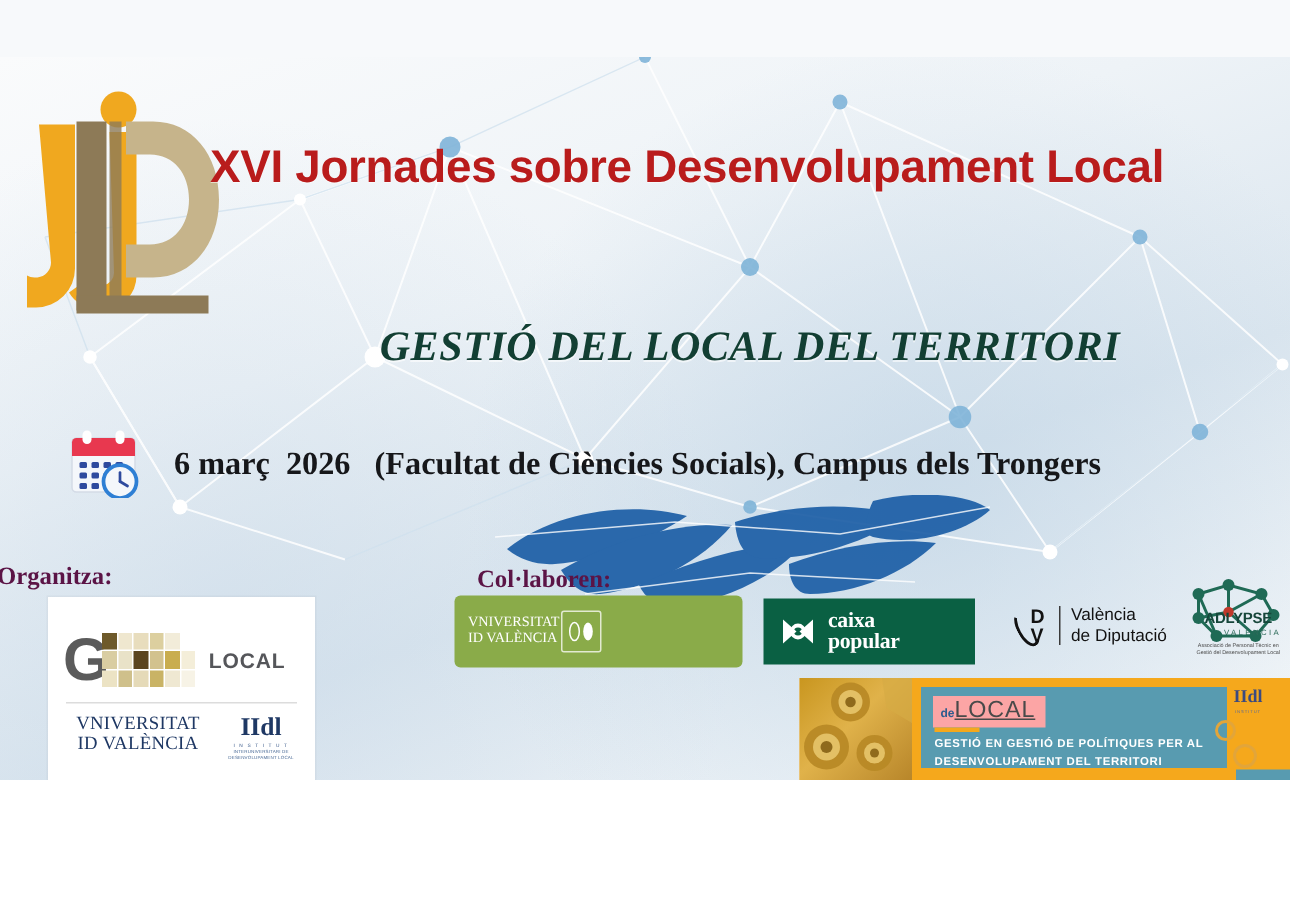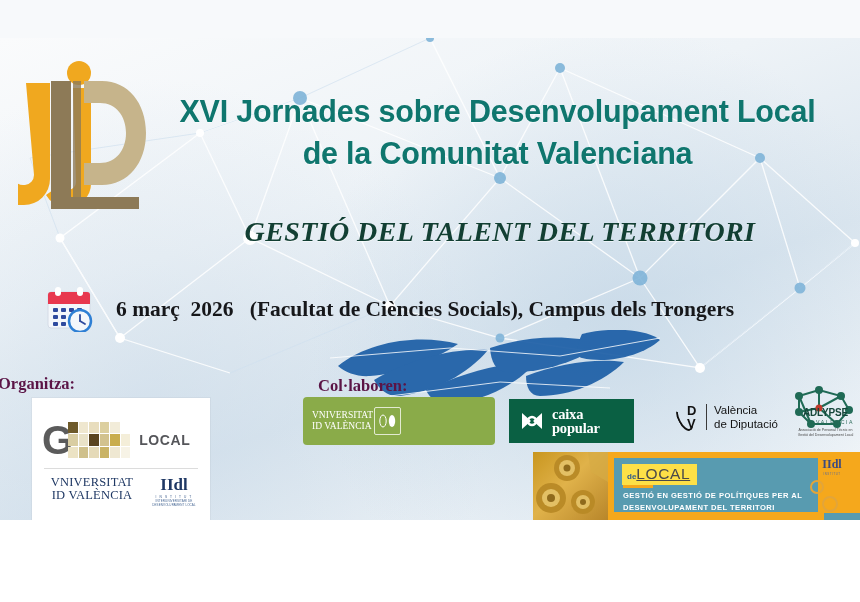--- a/index.html
+++ b/index.html
@@ -22,22 +22,22 @@
 
   
   .netsvg{position:absolute;left:0;top:38px;width:860px;height:350px;}
   .decosvg{position:absolute;left:330px;top:330px;width:330px;height:80px;}
 
   
   .jjdl{position:absolute;left:18px;top:55px;width:150px;height:180px;}
 
   
   .title{position:absolute;left:140px;top:90px;width:715px;
-    color:#0f766e;font-weight:bold;font-size:30.5px;line-height:1.38;
-    text-align:center;letter-spacing:-.2px;
+    color:#b91c1c;font-weight:bold;font-size:30.5px;line-height:1.38;
+    letter-spacing:-.2px;
     text-shadow:0 1px 0 rgba(255,255,255,.55);}
   .title .l2{display:block;}
 
   .subtitle{position:absolute;left:150px;top:216px;width:700px;text-align:center;
     font-family:"Liberation Serif",serif;font-style:italic;font-weight:bold;
     font-size:28px;color:#123f33;letter-spacing:.4px;
     text-shadow:0 1px 0 rgba(255,255,255,.6);}
 
   
   .daterow{position:absolute;left:44px;top:286px;width:800px;height:46px;
@@ -75,21 +75,21 @@
 
   
   .dept-box{position:absolute;left:303px;top:397px;width:192px;height:48px;
     background:#8aab49;border-radius:4px;display:flex;align-items:center;}
   .dept-uv{font-family:"Liberation Serif",serif;color:#ffffff;font-size:9.5px;
     line-height:1.12;margin-left:9px;width:60px;}
   .dept-txt{color:#ffffff;font-size:7.8px;line-height:1.45;margin-left:5px;width:88px;}
   .dept-seal{width:25px;height:26px;border:1px solid rgba(255,255,255,.75);border-radius:2px;
     margin-left:2px;position:relative;}
 
-  .caixa-box{position:absolute;left:509px;top:399px;width:125px;height:44px;background:#0a6043;
+  .caixa-box{position:absolute;left:509px;top:399px;width:141px;height:44px;background:#0a6043;
     display:flex;align-items:center;}
   .caixa-mark{width:26px;height:22px;margin-left:10px;flex:0 0 auto;}
   .caixa-txt{color:#fff;font-family:"Liberation Serif",serif;font-weight:bold;font-size:14.5px;
     line-height:1.0;margin-left:7px;letter-spacing:-.2px;}
 
   .dip{position:absolute;left:678px;top:399px;width:108px;height:36px;display:flex;align-items:center;}
   .dip-dv{position:relative;width:26px;height:30px;flex:0 0 auto;}
   .dip-d,.dip-v{position:absolute;left:9px;font-family:"Liberation Sans",sans-serif;font-weight:bold;
     font-size:13px;color:#121212;line-height:13px;}
   .dip-d{top:2px;} .dip-v{top:15px;}
@@ -104,21 +104,21 @@
     font-weight:bold;font-size:10px;color:#16463a;letter-spacing:-.2px;}
   .adl-sub{position:absolute;left:27px;top:33px;font-size:5.2px;color:#2d6b5a;letter-spacing:1.6px;}
   .adl-foot{position:absolute;left:2px;top:42px;width:69px;text-align:center;font-size:3.6px;
     color:#4a4a4a;line-height:1.5;}
 
   
   .master{position:absolute;left:533px;top:452px;width:327px;height:68px;background:#f5a81c;overflow:hidden;}
   .master-gears{position:absolute;left:0;top:0;width:75px;height:68px;overflow:hidden;
     background:linear-gradient(135deg,#c9961f 0%,#e0b24a 45%,#b8862a 100%);}
   .master-blue{position:absolute;left:81px;top:6px;width:204px;height:54px;background:#589bb0;}
-  .delocal{position:absolute;left:8px;top:6px;background:#fde047;padding:1px 7px 2px 5px;
+  .delocal{position:absolute;left:8px;top:6px;background:#fca5a5;padding:1px 7px 2px 5px;
     display:flex;align-items:baseline;justify-content:flex-end;}
   .delocal .de{font-family:"Liberation Sans",sans-serif;font-size:8px;font-weight:bold;color:#2f5d8e;}
   .delocal .local{font-family:"Liberation Sans",sans-serif;font-size:15.5px;color:#4a4a4a;letter-spacing:.6px;text-decoration:underline;}
   .master-rule{position:absolute;left:9px;top:27px;width:30px;height:2.5px;background:#f5a81c;}
   .master-txt{position:absolute;left:9px;top:32px;width:190px;color:#ffffff;font-weight:bold;
     font-size:7.6px;line-height:1.55;letter-spacing:.45px;}
   .master-iidl{position:absolute;right:11px;top:6px;width:34px;text-align:center;color:#3b4a80;}
   .master-iidl .m1{font-family:"Liberation Serif",serif;font-weight:bold;font-size:12px;line-height:1;}
   .master-iidl .m2{font-size:2.8px;letter-spacing:.6px;margin-top:2px;color:#5a6a98;}
   .master-tealbar{position:absolute;right:0;bottom:0;width:36px;height:7px;background:#589bb0;}
@@ -195,24 +195,23 @@
     <path d="M30 28 h24 v96 a26 26 0 0 1 -26 26 h-6 a26 26 0 0 1 -22 -13 l18 -13 a10 10 0 0 0 9 6 h2 a10 10 0 0 0 9 -10 Z" fill="#f0a81f" transform="translate(-22,0)"></path>
     <path d="M50 38 h18 v96 a22 22 0 0 1 -22 22 h-4 a22 22 0 0 1 -19 -11 l14 -10 a8 8 0 0 0 7 5 h2 a8 8 0 0 0 7 -8 Z" fill="#f0a81f" transform="translate(5,-5)"></path>
     <path d="M33 26 h20 v126 h-20 Z" fill="#8d7a57"></path>
     <path d="M55 26 h8 v126 h-8 Z" fill="#8d7a57" opacity="0.8"></path>
     <path d="M33 142 h88 v12 h-88 Z" fill="#8d7a57"></path>
     <path d="M66 26 h18 c26 0 44 22 44 52 s-18 52 -44 52 h-18 v-22 h16 c16 0 26 -13 26 -30 s-10 -30 -26 -30 h-16 Z" fill="#c6b48b"></path>
   </svg>
 
   <div class="title">
     <span>XVI Jornades sobre Desenvolupament Local</span>
-    <span class="l2">de la Comunitat Valenciana</span>
-  </div>
-
-  <div class="subtitle">GESTIÓ DEL TALENT DEL TERRITORI</div>
+  </div>
+
+  <div class="subtitle">GESTIÓ DEL LOCAL DEL TERRITORI</div>
 
   <div class="daterow">
     <svg class="calicon" viewBox="0 0 58 46">
       <rect x="4" y="6" width="42" height="36" rx="3" fill="#f4f7fb" stroke="#d4dbe6" stroke-width="1"></rect>
       <path d="M4 9 a3 3 0 0 1 3 -3 h36 a3 3 0 0 1 3 3 v9 h-42 Z" fill="#e8384f"></path>
       <rect x="11" y="1" width="6" height="9" rx="3" fill="#ffffff"></rect>
       <rect x="33" y="1" width="6" height="9" rx="3" fill="#ffffff"></rect>
       <g fill="#2e4a9e">
         <rect x="9" y="22" width="5" height="4" rx="1"></rect>
           <rect x="17" y="22" width="5" height="4" rx="1"></rect>

